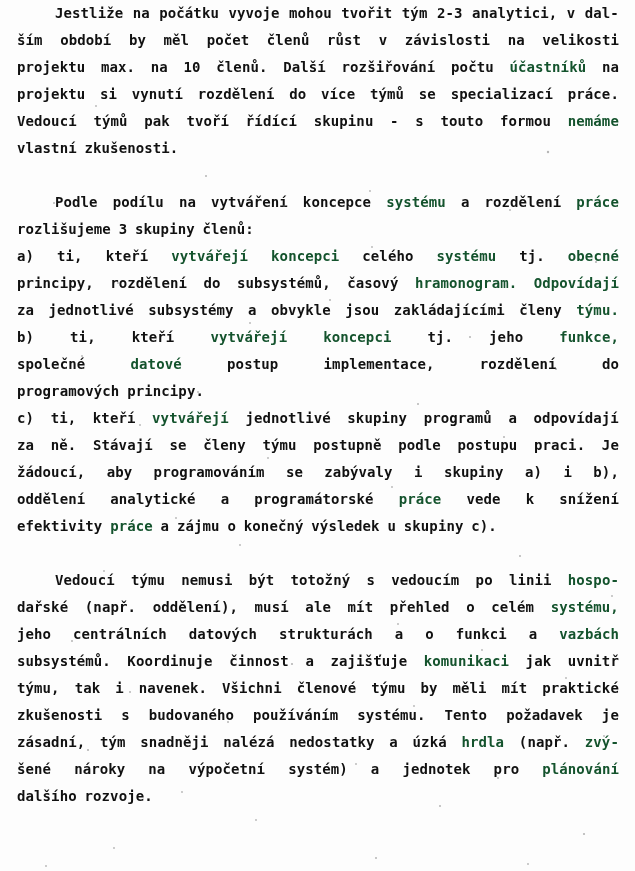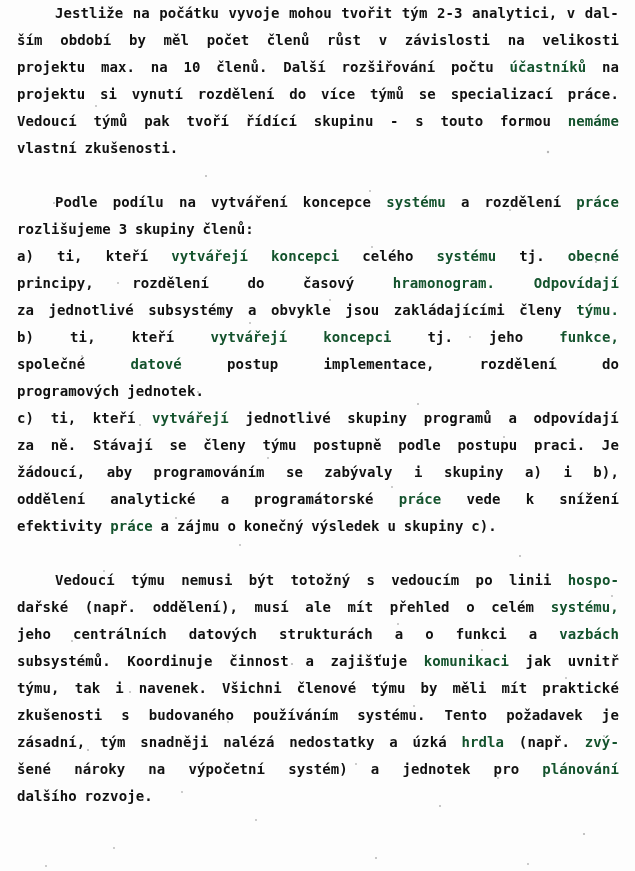--- a/index.html
+++ b/index.html
@@ -99,27 +99,27 @@
         <div class="line justify"><span class="w">Vedoucí</span><span class="w">týmů</span><span class="w">pak</span><span class="w">tvoří</span><span class="w">řídící</span><span class="w">skupinu</span><span class="w">-</span><span class="w">s</span><span class="w">touto</span><span class="w">formou</span><span class="w faint">nemáme</span></div>
         <div class="line flush"><span class="w">vlastní</span><span class="w">zkušenosti.</span></div>
       </div>
       <div class="gap-para"></div>
       <div class="para">
         <div class="line justify indent"><span class="w">Podle</span><span class="w">podílu</span><span class="w">na</span><span class="w">vytváření</span><span class="w">koncepce</span><span class="w faint">systému</span><span class="w">a</span><span class="w">rozdělení</span><span class="w faint">práce</span></div>
         <div class="line flush"><span class="w">rozlišujeme</span><span class="w">3</span><span class="w">skupiny</span><span class="w">členů:</span></div>
       </div>
       <div class="para">
         <div class="line justify"><span class="w">a)</span><span class="w">ti,</span><span class="w">kteří</span><span class="w faint">vytvářejí</span><span class="w faint">koncepci</span><span class="w">celého</span><span class="w faint">systému</span><span class="w">tj.</span><span class="w faint">obecné</span></div>
-        <div class="line justify"><span class="w">principy,</span><span class="w">rozdělení</span><span class="w">do</span><span class="w">časový</span><span class="w faint">hramonogram.</span><span class="w faint">Odpovídají</span></div>
+        <div class="line justify"><span class="w">principy,</span><span class="w">rozdělení</span><span class="w">do</span><span class="w">subsystémů,</span><span class="w">časový</span><span class="w faint">hramonogram.</span><span class="w faint">Odpovídají</span></div>
         <div class="line justify"><span class="w">za</span><span class="w">jednotlivé</span><span class="w">subsystémy</span><span class="w">a</span><span class="w">obvykle</span><span class="w">jsou</span><span class="w">zakládajícími</span><span class="w">členy</span><span class="w faint">týmu.</span></div>
       </div>
       <div class="para">
         <div class="line justify"><span class="w">b)</span><span class="w">ti,</span><span class="w">kteří</span><span class="w faint">vytvářejí</span><span class="w faint">koncepci</span><span class="w">tj.</span><span class="w">jeho</span><span class="w faint">funkce,</span></div>
         <div class="line justify"><span class="w">společné</span><span class="w faint">datové</span><span class="w">postup</span><span class="w">implementace,</span><span class="w">rozdělení</span><span class="w">do</span></div>
-        <div class="line flush"><span class="w">programových</span><span class="w">jednotek.</span></div>
+        <div class="line flush"><span class="w">programových</span><span class="w">principy.</span></div>
       </div>
       <div class="para">
         <div class="line justify"><span class="w">c)</span><span class="w">ti,</span><span class="w">kteří</span><span class="w faint">vytvářejí</span><span class="w">jednotlivé</span><span class="w">skupiny</span><span class="w">programů</span><span class="w">a</span><span class="w">odpovídají</span></div>
         <div class="line justify"><span class="w">za</span><span class="w">ně.</span><span class="w">Stávají</span><span class="w">se</span><span class="w">členy</span><span class="w">týmu</span><span class="w">postupně</span><span class="w">podle</span><span class="w">postupu</span><span class="w">praci.</span><span class="w">Je</span></div>
         <div class="line justify"><span class="w">žádoucí,</span><span class="w">aby</span><span class="w">programováním</span><span class="w">se</span><span class="w">zabývaly</span><span class="w">i</span><span class="w">skupiny</span><span class="w">a)</span><span class="w">i</span><span class="w">b),</span></div>
         <div class="line justify"><span class="w">oddělení</span><span class="w">analytické</span><span class="w">a</span><span class="w">programátorské</span><span class="w faint">práce</span><span class="w">vede</span><span class="w">k</span><span class="w">snížení</span></div>
         <div class="line flush"><span class="w">efektivity</span><span class="w faint">práce</span><span class="w">a</span><span class="w">zájmu</span><span class="w">o</span><span class="w">konečný</span><span class="w">výsledek</span><span class="w">u</span><span class="w">skupiny</span><span class="w">c).</span></div>
       </div>
       <div class="gap-para"></div>
       <div class="para">

